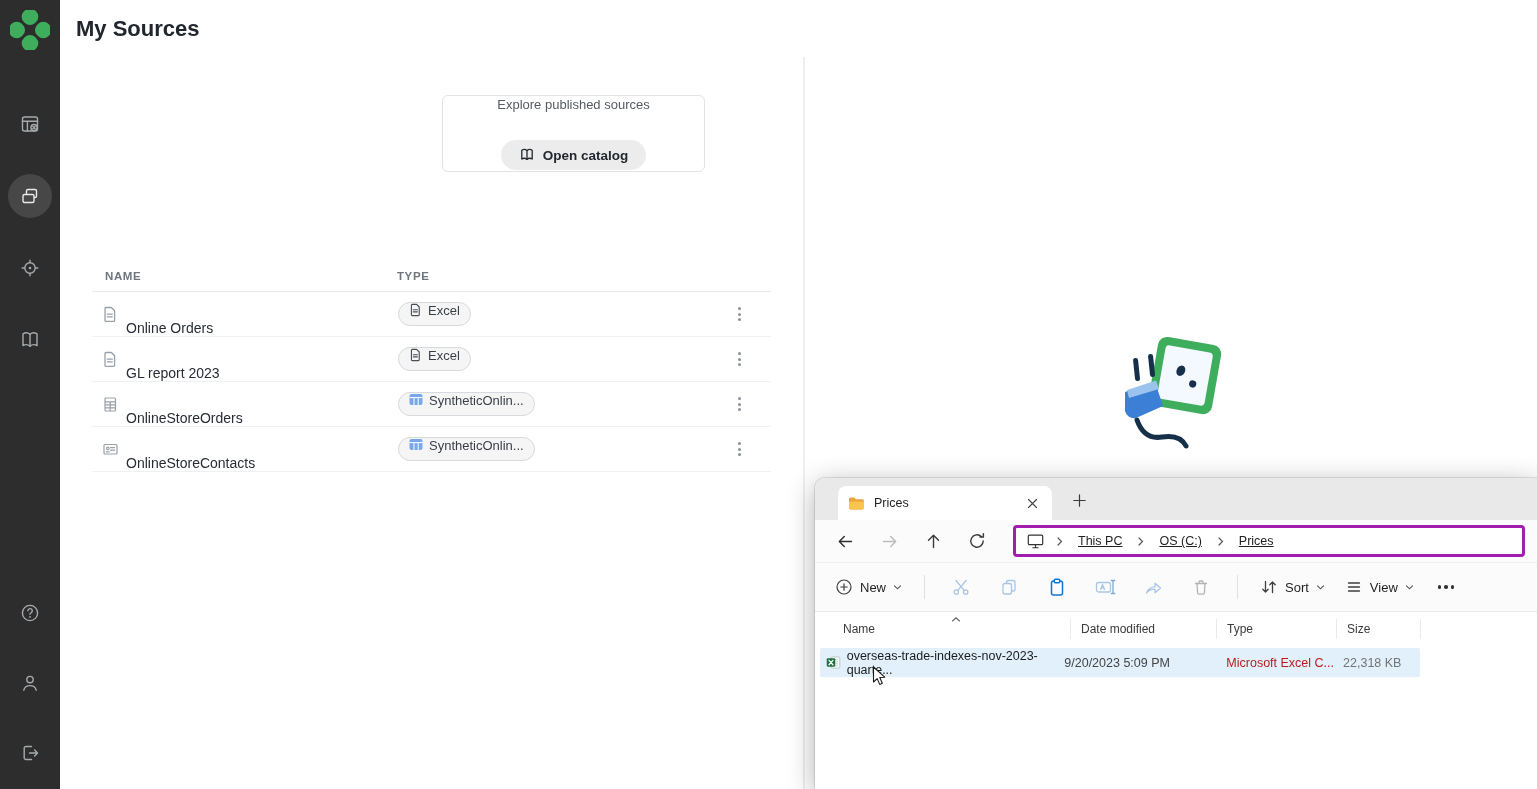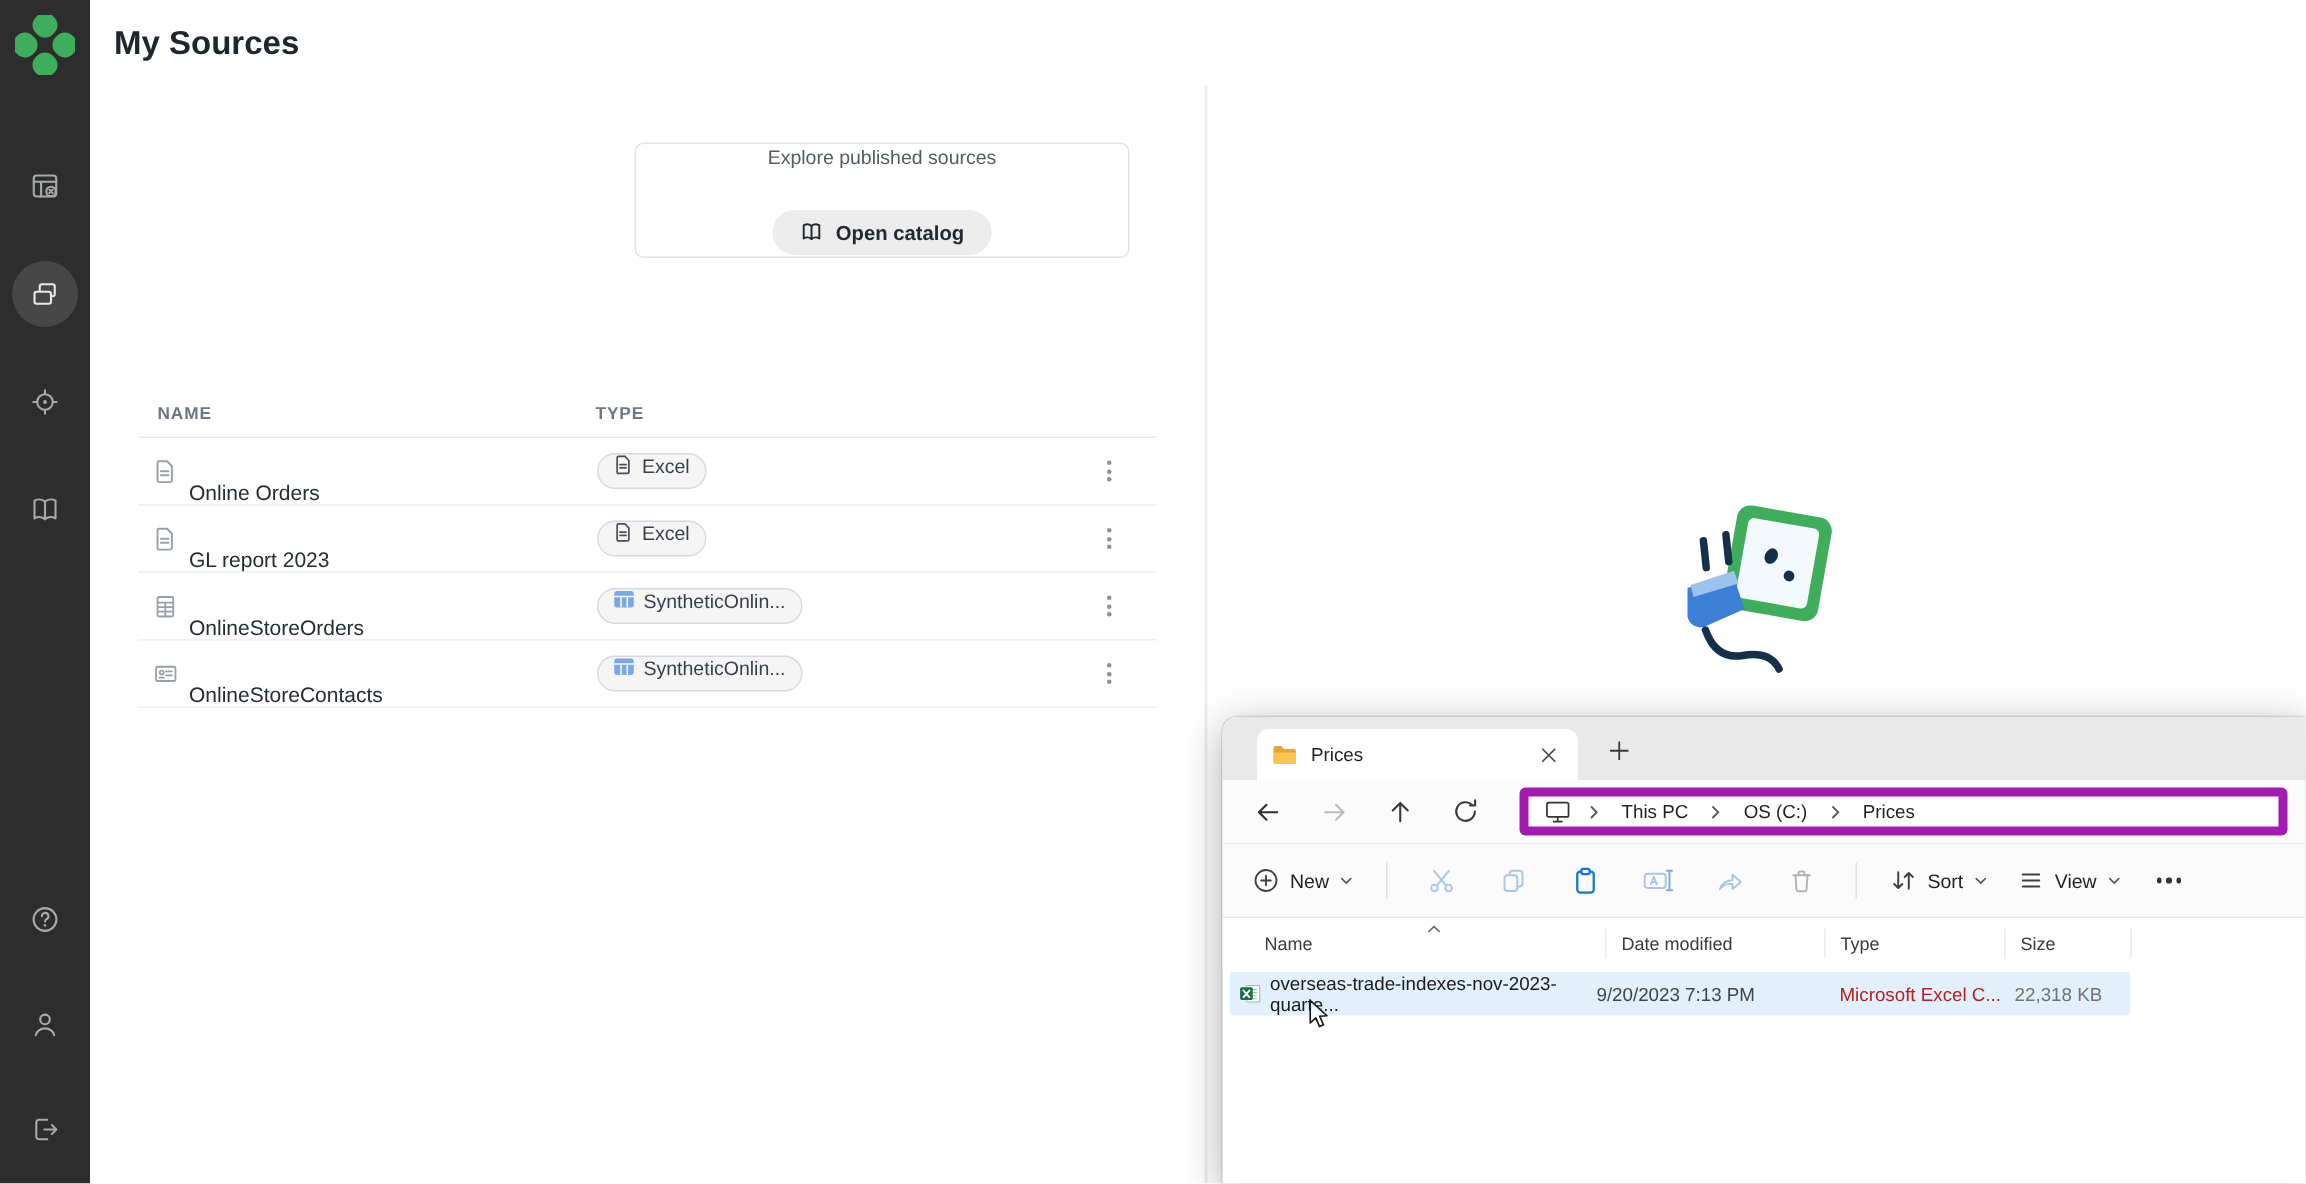--- a/index.html
+++ b/index.html
@@ -19,21 +19,21 @@
   .sicon.bright { stroke:#e9e9e9; }
 
   
   .main { position:absolute; left:60px; top:0; width:745px; height:789px; background:#fff; }
   .page-title { position:absolute; left:16px; top:16px; font-size:22px; font-weight:bold; color:#20252e; }
 
   .card { position:absolute; top:95px; height:77px; border-radius:6px; display:flex; flex-direction:column;
           align-items:center; justify-content:center; gap:9px; }
   .card .hint { font-size:13px; color:#555b63; }
   .dropzone { left:32px; width:332px; border:2px dashed #d9d9d9; }
-  .catalogcard { left:363px; width:330px; border:1px solid #e3e3e3;gap:28px; }
+  .catalogcard { left:382px; width:263px; border:1px solid #e3e3e3;gap:28px; }
   .pill-btn { display:inline-flex; align-items:center; gap:8px; height:30px; padding:0 18px;
               background:#ececec; border:none; border-radius:16px; font-size:13.5px; font-weight:bold;
               color:#23272e; cursor:pointer; font-family:inherit; }
 
   .search-wrap { position:absolute; left:32px; top:208px; width:679px; height:29px; }
   .search-input { width:100%; height:100%; border:1px solid #cfd4da; border-radius:8px; padding:0 10px 0 32px;
                   font-size:13.5px; color:#333; outline:none; font-family:inherit; }
   .search-input::placeholder { color:#9aa1ab; }
   .search-ic { position:absolute; left:9px; top:6px; }
 
@@ -68,22 +68,22 @@
   .tab-title { font-size:12.5px; color:#1f1f1f; }
   .tab-close { margin-left:auto; width:20px; height:20px; display:flex; align-items:center; justify-content:center;
                border-radius:4px; cursor:pointer; }
   .newtab { position:absolute; left:252px; top:10px; width:24px; height:24px; display:flex; align-items:center;
             justify-content:center; cursor:pointer; border-radius:4px; }
 
   .addr-row { height:43px; background:#fbfbfb; display:flex; align-items:center; padding:0 12px 0 8px;
               border-bottom:1px solid #efefef; }
   .nav-btn { width:44px; height:32px; display:flex; align-items:center; justify-content:center;
              border-radius:4px; cursor:pointer; }
-  .addr-bar { flex:1; margin-left:14px; height:32px; background:#fff; border:6px solid #a21caf; border-radius:4px;
-              display:flex; align-items:center; padding:0 10px; gap:10px; }
+  .addr-bar { flex:1; margin-left:14px; height:32px; background:#fff; border:3px solid #a21caf; border-radius:4px;
+              display:flex; align-items:center; padding:0 10px; gap:10px;text-decoration:underline; }
   .crumb { font-size:12.5px; color:#1f1f1f; cursor:pointer; padding:2px 4px; }
   .crumb-sep { display:flex; align-items:center; }
 
   .tool-row { height:49px; background:#fbfbfb; display:flex; align-items:center; padding-left:10px;
               border-bottom:1px solid #e7e7e7; }
   .tool-btn { display:flex; align-items:center; gap:7px; padding:0 10px; height:34px; border-radius:4px;
               cursor:pointer; font-size:13px; color:#1f1f1f; }
   .tool-ic { width:24px; height:34px; display:flex; align-items:center; justify-content:center;
              margin:0 12px; cursor:pointer; }
   .tool-sep { width:1px; height:24px; background:#e0e0e0; margin:0 12px; }
@@ -464,21 +464,21 @@
   <div class="file-row">
     <span class="f-name">
       <svg width="16" height="15" viewBox="0 0 16 15">
         <rect x="5.5" y="1.5" width="9.5" height="12" rx="1" fill="#fff" stroke="#9fbfae" stroke-width="0.8"></rect>
         <path d="M7.5 4.5 h5.5 M7.5 6.7 h5.5 M7.5 8.9 h5.5 M7.5 11.1 h5.5" stroke="#9fbfae" stroke-width="0.8"></path>
         <rect x="0.8" y="2.8" width="9.2" height="9.2" rx="1.2" fill="#1e7145"></rect>
         <path d="M3.3 5.2 L7.5 9.9 M7.5 5.2 L3.3 9.9" stroke="#fff" stroke-width="1.4" stroke-linecap="round"></path>
       </svg>
       <span>overseas-trade-indexes-nov-2023-quarte...</span>
     </span>
-    <span class="f-date">9/20/2023 7:13 PM</span>
+    <span class="f-date">9/20/2023 5:09 PM</span>
     <span class="f-type">Microsoft Excel C...</span>
     <span class="f-size">22,318 KB</span>
   </div>
 </div>
 
 <svg class="cursor" width="15" height="21" viewBox="0 0 15 21">
   <path d="M1.5 1 L1.5 16 L5.2 12.6 L7.7 18.4 L10.3 17.2 L7.8 11.5 L12.7 11.2 Z" fill="#fff" stroke="#1a1a1a" stroke-width="1.1" stroke-linejoin="round"></path>
 </svg>
 
 </body></html>

